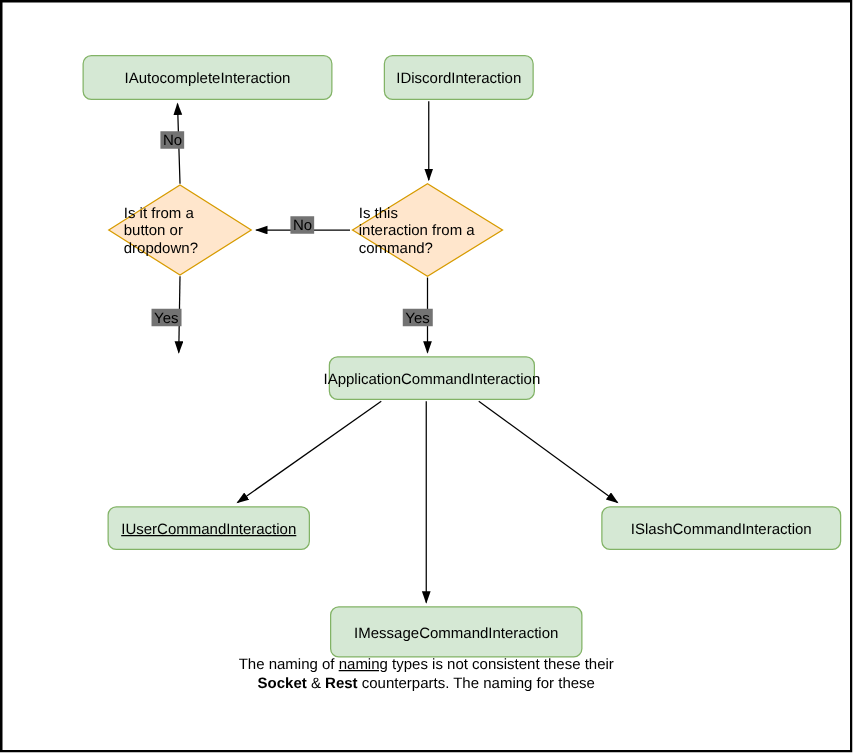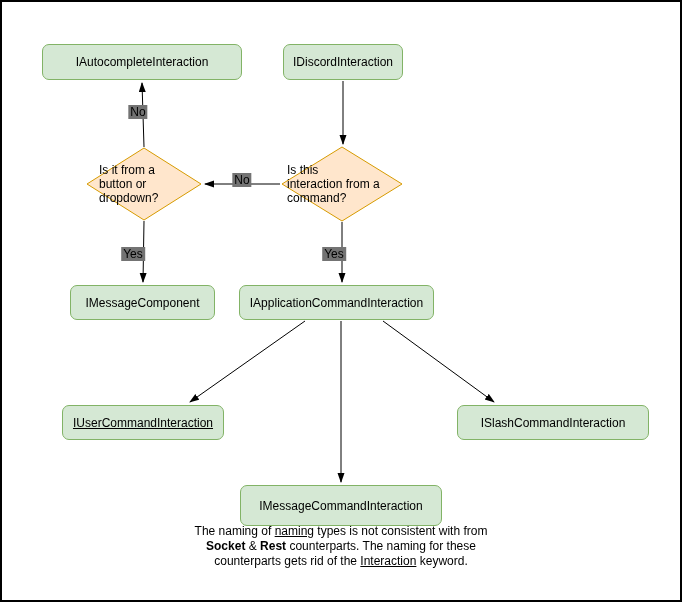--- a/index.html
+++ b/index.html
@@ -18,20 +18,21 @@
     display: flex;
     align-items: center;
     justify-content: center;
     text-align: center;
     font-size: 12px;
     color: #000000;
     background: #d5e8d4;
     border: 1px solid #82b366;
     border-radius: 7px;
     padding: 2px 4px;
+    margin-left: 24px;
   }
   .diamond-text {
     position: absolute;
     transform: translate(-50%, -50%);
     text-align: left;
     font-size: 12px;
     line-height: 14px;
     color: #000000;
     white-space: pre-line;
   }
@@ -79,23 +80,22 @@
     <line x1="340" y1="220" x2="340" y2="280" stroke="#000000" stroke-width="1" marker-end="url(#arrow)"></line>
     <line x1="303" y1="319" x2="188" y2="400" stroke="#000000" stroke-width="1" marker-end="url(#arrow)"></line>
     <line x1="339" y1="319" x2="339" y2="480" stroke="#000000" stroke-width="1" marker-end="url(#arrow)"></line>
     <line x1="381" y1="319" x2="492" y2="400" stroke="#000000" stroke-width="1" marker-end="url(#arrow)"></line>
   </svg>
 
   <div class="node" style="left:40px; top:42px; width:200px; height:36px;">IAutocompleteInteraction</div>
 
   <div class="node" style="left:281px; top:42px; width:120px; height:36px;">IDiscordInteraction</div>
 
-  <div class="node" style="left:68px; top:283px; width:145px; height:35px;">IMessageComponent</div>
 
-  <div class="node" style="left:237px; top:283px; width:195px; height:35px;">IApplicationCommandInteraction</div>
+  <div class="node" style="left:237px; top:283px; width:165px; height:35px;">IApplicationCommandInteraction</div>
 
   <div class="node" style="left:60px; top:403px; width:162px; height:35px;text-decoration:underline;">IUserCommandInteraction</div>
 
   <div class="node" style="left:455px; top:403px; width:192px; height:35px;">ISlashCommandInteraction</div>
 
   <div class="node" style="left:238px; top:483px; width:202px; height:41px;">IMessageCommandInteraction</div>
 
   <div class="diamond-text" style="left:340px; top:182px; width:110px;">Is this
 interaction from a
 command?</div>
@@ -107,23 +107,20 @@
   <div class="edge-label" style="left:240px; top:178px;">No</div>
 
   <div class="edge-label" style="left:136px; top:110px;">No</div>
 
   <div class="edge-label" style="left:131px; top:252px;">Yes</div>
 
   <div class="edge-label" style="left:332px; top:252px;">Yes</div>
 
   <div class="note">
     <div>
-      <span>The naming of </span><span class="u">naming</span><span> types is not consistent with from</span>
+      <span>The naming of </span><span class="u">naming</span><span> types is not consistent these their</span>
     </div>
     <div>
       <span class="b">Socket</span><span> &amp; </span><span class="b">Rest</span><span> counterparts. The naming for these</span>
-    </div>
-    <div>
-      <span>counterparts gets rid of the </span><span class="u">Interaction</span><span> keyword.</span>
     </div>
   </div>
 
 </div>
 
 </body></html>

